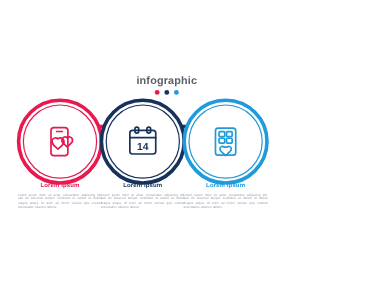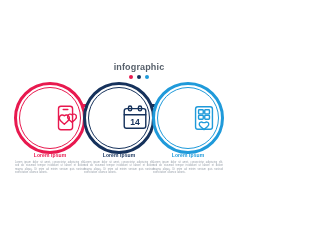--- a/index.html
+++ b/index.html
@@ -92,21 +92,20 @@
     border-width: 1px;
     background: #ffffff;
   }
   .icon-holder {
     position: absolute;
     left: 0; top: 0;
     width: 72px; height: 72px;
     display: flex;
     align-items: center;
     justify-content: center;
-    padding-left: 16px;
   }
   .icon-holder svg { display: block; }
 
   
   .connector {
     position: absolute;
     border-radius: 1px;
   }
 
   

